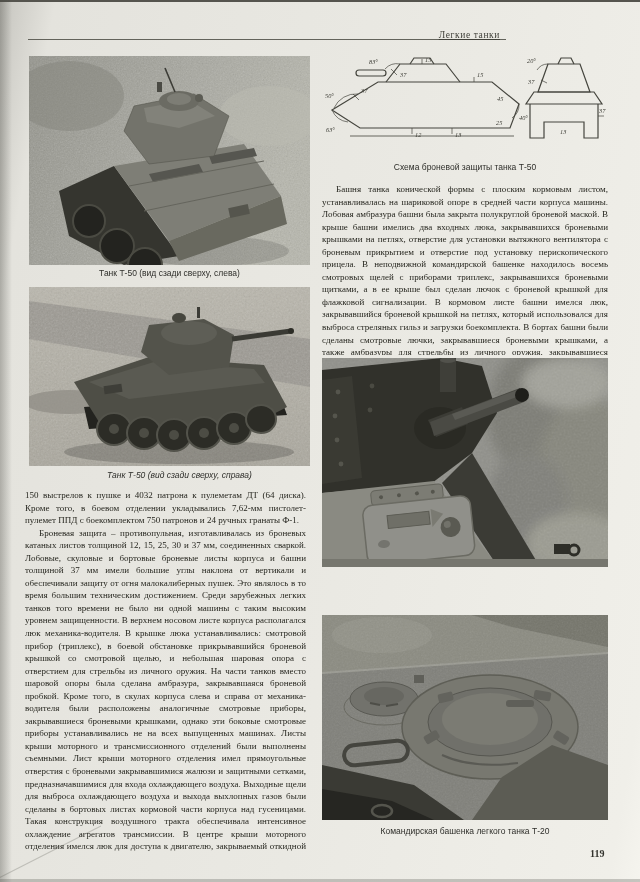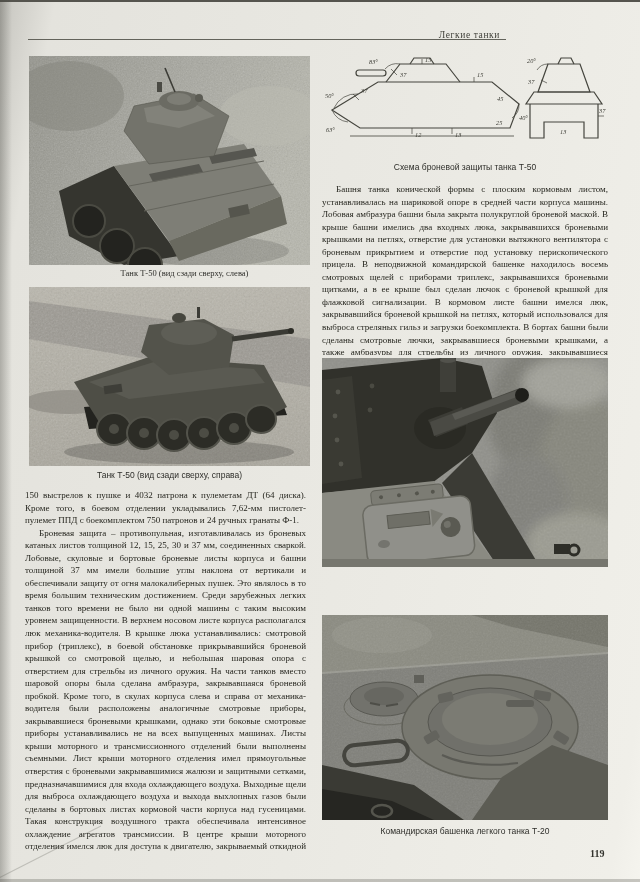--- a/index.html
+++ b/index.html
@@ -9,21 +9,21 @@
     font-family:"Liberation Serif",serif;color:#26261f;
   }
   .edge-top{position:absolute;top:0;left:0;width:100%;height:2px;background:#55544e;}
   .edge-left{position:absolute;top:0;left:0;width:12px;height:100%;
     background:linear-gradient(90deg,rgba(70,70,64,.35),rgba(70,70,64,0));}
   .edge-bottom{position:absolute;bottom:0;left:0;width:100%;height:3px;background:rgba(90,89,83,.30);}
   .crease{position:absolute;left:-22px;bottom:26px;width:130px;height:1px;
     background:rgba(90,90,84,.28);transform:rotate(-27deg);}
   .header-rule{position:absolute;left:28px;top:24px;width:478px;height:15px;
     border-bottom:1px solid #63635b;text-align:right;}
-  .header-title{font:9.5px/15px "Liberation Serif",serif;color:#41413a;letter-spacing:.6px;padding-right:6px;}
+  .header-title{font:9.5px/15px "Liberation Serif",serif;color:#41413a;letter-spacing:.6px;padding-right:6px;text-decoration:underline;}
   .photo{position:absolute;overflow:hidden;background:#9a9a92;box-shadow:inset 0 0 0 1px rgba(60,60,54,.35);}
   .photo svg{display:block;}
   .cap{position:absolute;font:8.5px/11px "Liberation Sans",sans-serif;color:#2e2e2a;text-align:center;}
   .body-text{position:absolute;font-family:"Liberation Serif",serif;font-size:9px;
     line-height:12.55px;text-align:justify;color:#26261f;overflow:hidden;}
   .body-text p{margin:0;}
   .body-text p.indent{text-indent:14px;}
   .diagram{position:absolute;}
   .dlbl{font:italic 6.3px "Liberation Serif",serif;fill:#3c3c35;}
   .pagenum{position:absolute;font:bold 10px "Liberation Serif",serif;color:#33332d;text-align:center;}
@@ -76,21 +76,21 @@
         <polygon points="105,50 165,38 200,60 185,100 120,108 95,75" fill="#73736b" stroke="#55554d" stroke-width="0.6"></polygon>
         <polygon points="115,52 160,44 186,60 150,72 118,66" fill="#82827a"></polygon>
         <ellipse cx="150" cy="45" rx="20" ry="10" fill="#6b6b63"></ellipse>
         <ellipse cx="150" cy="43" rx="12" ry="6" fill="#7d7d75"></ellipse>
         <line x1="146" y1="36" x2="136" y2="12" stroke="#3c3c36" stroke-width="1.6"></line>
         <circle cx="170" cy="42" r="4" fill="#5c5c54"></circle>
         <rect x="128" y="26" width="5" height="10" fill="#4a4a44"></rect>
       </g>
     </svg>
   </div>
-  <div class="cap" style="left:44px;top:268px;width:281px;font-family:Liberation Serif, serif;">Танк Т-50 (вид сзади сверху, слева)</div>
+  <div class="cap" style="left:29px;top:268px;width:281px;">Танк Т-50 (вид сзади сверху, слева)</div>
 
   <div class="photo" style="left:29px;top:287px;width:281px;height:179px;">
     <svg width="281" height="179" viewBox="0 0 281 179">
       <defs>
         <linearGradient id="g2" x1="0" y1="0" x2="0" y2="1">
           <stop offset="0" stop-color="#b9b6ac"></stop>
             <stop offset="1" stop-color="#aaa79d"></stop>
         </linearGradient>
         <filter id="noise2">
             <feTurbulence type="fractalNoise" baseFrequency="0.55" numOctaves="3"></feTurbulence>
@@ -122,21 +122,21 @@
       <g>
         <polygon points="120,38 175,32 205,48 200,80 140,88 112,65" fill="#53534b"></polygon>
         <ellipse cx="160" cy="46" rx="28" ry="12" fill="#5e5e56"></ellipse>
         <ellipse cx="150" cy="31" rx="7" ry="5" fill="#46463e"></ellipse>
         <rect x="168" y="20" width="3" height="11" fill="#3c3c36"></rect>
         <line x1="203" y1="52" x2="262" y2="44" stroke="#3a3a34" stroke-width="5"></line>
         <circle cx="262" cy="44" r="3" fill="#2c2c26"></circle>
       </g>
     </svg>
   </div>
-  <div class="cap" style="left:29px;top:470px;width:281px;">Танк Т-50 (вид сзади сверху, справа)</div>
+  <div class="cap" style="left:39px;top:470px;width:281px;font-style:italic;">Танк Т-50 (вид сзади сверху, справа)</div>
 
   <div class="body-text" style="left:25px;top:489px;width:281px;height:366px;">
     <p>150 выстрелов к пушке и 4032 патрона к пулеметам ДТ (64 диска). Кроме того, в боевом отделении укладывались 7,62-мм пистолет-пулемет ППД с боекомплектом 750 патронов и 24 ручных гранаты Ф-1.</p>
     <p class="indent">Броневая защита – противопульная, изготавливалась из броневых катаных листов толщиной 12, 15, 25, 30 и 37 мм, соединенных сваркой. Лобовые, скуловые и бортовые броневые листы корпуса и башни толщиной 37 мм имели большие углы наклона от вертикали и обеспечивали защиту от огня малокалиберных пушек. Это являлось в то время большим техническим достижением. Среди зарубежных легких танков того времени не было ни одной машины с таким высоким уровнем защищенности. В верхнем носовом листе корпуса располагался люк механика-водителя. В крышке люка устанавливались: смотровой прибор (триплекс), в боевой обстановке прикрывавшийся броневой крышкой со смотровой щелью, и небольшая шаровая опора с отверстием для стрельбы из личного оружия. На части танков вместо шаровой опоры была сделана амбразура, закрывавшаяся броневой пробкой. Кроме того, в скулах корпуса слева и справа от механика-водителя были расположены аналогичные смотровые приборы, закрывавшиеся броневыми крышками, однако эти боковые смотровые приборы устанавливались не на всех выпущенных машинах. Листы крыши моторного и трансмиссионного отделений были выполнены съемными. Лист крыши моторного отделения имел прямоугольные отверстия с броневыми закрывавшимися жалюзи и защитными сетками, предназначавшимися для входа охлаждающего воздуха. Выходные щели для выброса охлаждающего воздуха и выхода выхлопных газов были сделаны в бортовых листах кормовой части корпуса над гусеницами. Такая конструкция воздушного тракта обеспечивала интенсивное охлаждение агрегатов трансмиссии. В центре крыши моторного отделения имелся люк для доступа к двигателю, закрываемый откидной броневой крышкой на петлях. Впереди справа и сзади слева по ходу движения в крыше были сделаны лючки, предназначавшиеся для доступа к заправочным горловинам радиатора системы охлаждения двигателя и топливных баков, закрывавшиеся броневыми крышками. В центре крыши трансмиссионного отделения также имелся люк для доступа к агрегатам трансмиссии, закрывавшийся откидной броневой крышкой на петлях.</p>
   </div>
 
   <div class="diagram" style="left:322px;top:56px;width:286px;height:103px;">
     <svg width="286" height="103" viewBox="0 0 286 103">
       <g fill="none" stroke="#45453e" stroke-width="1.2">
         <path d="M10 54 L56 26 L170 26 L197 48 L188 72 L38 72 Z"></path>

